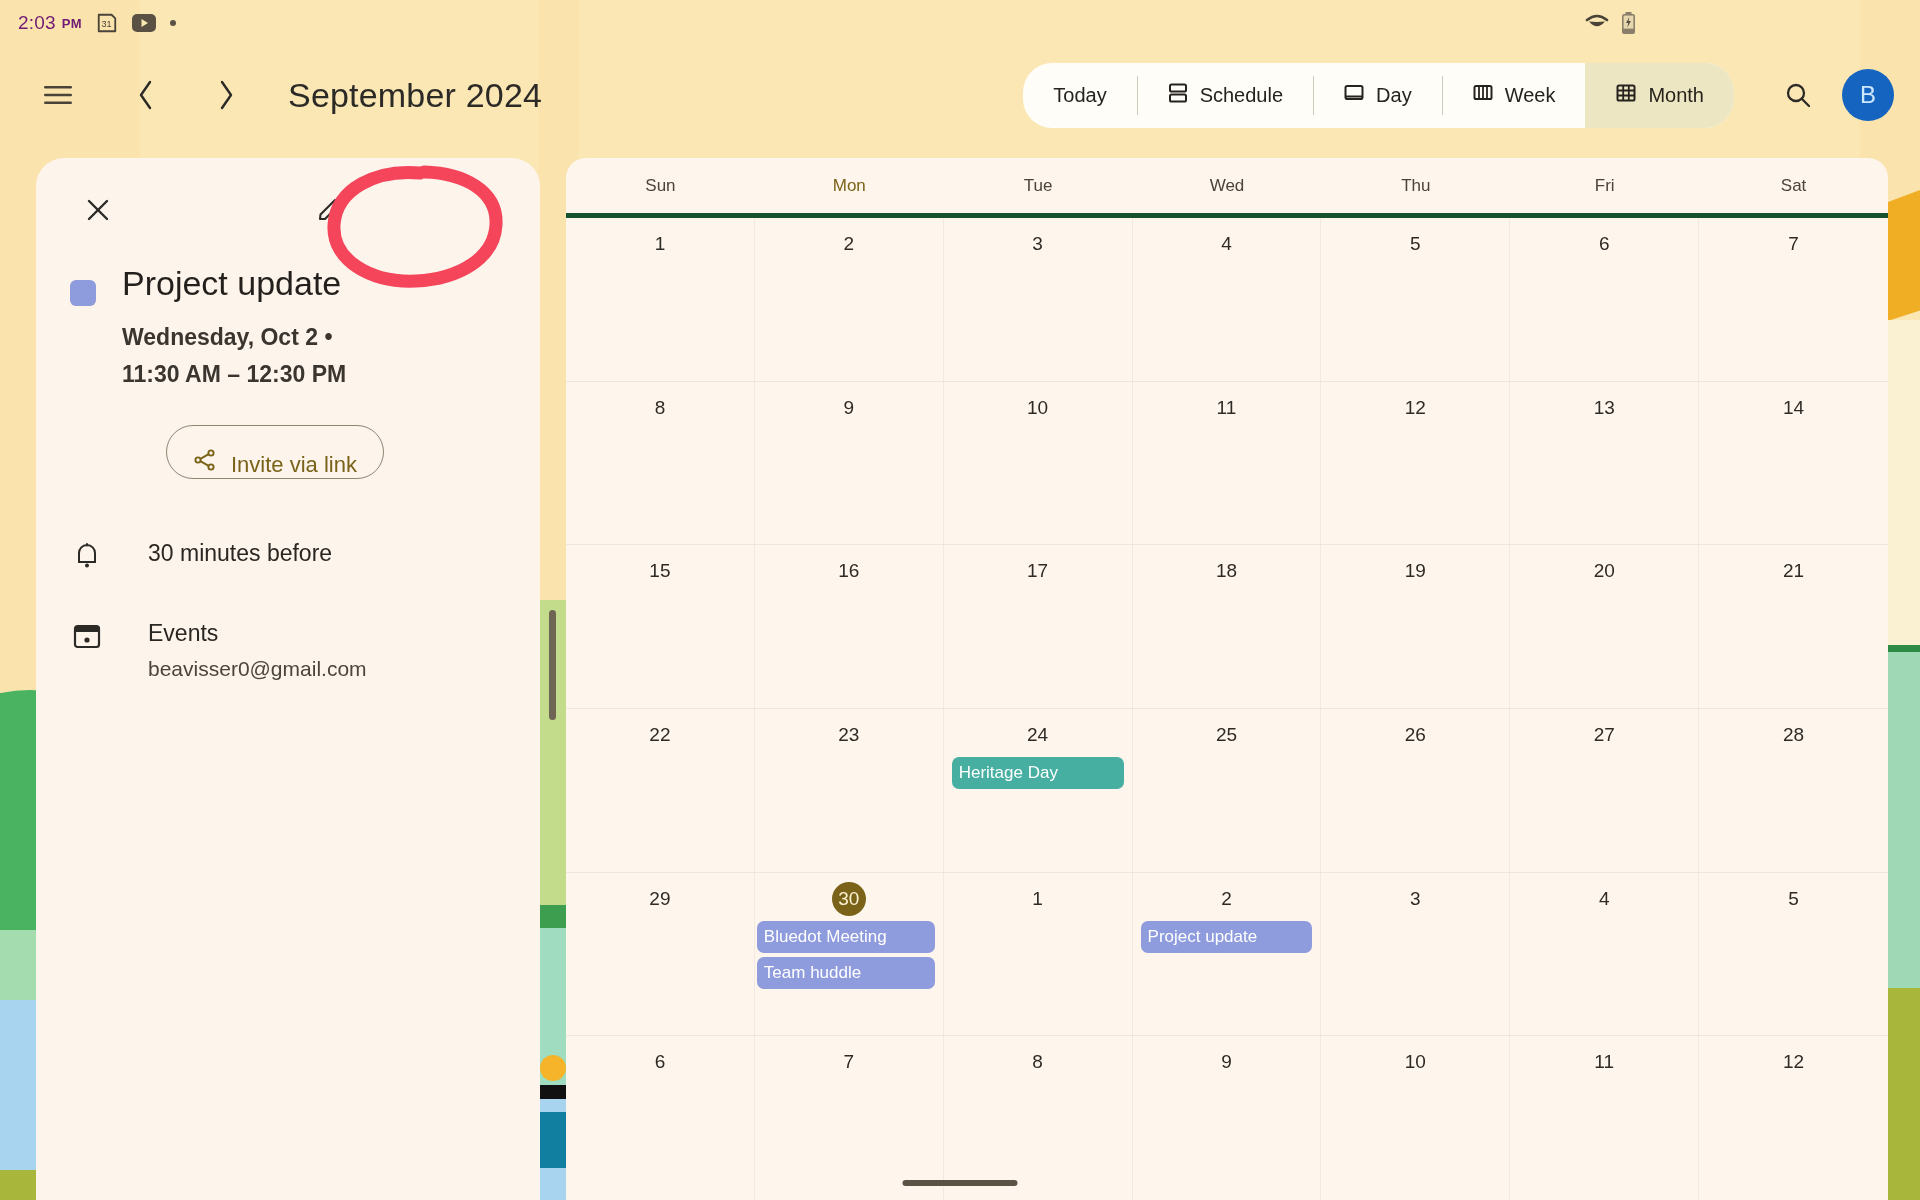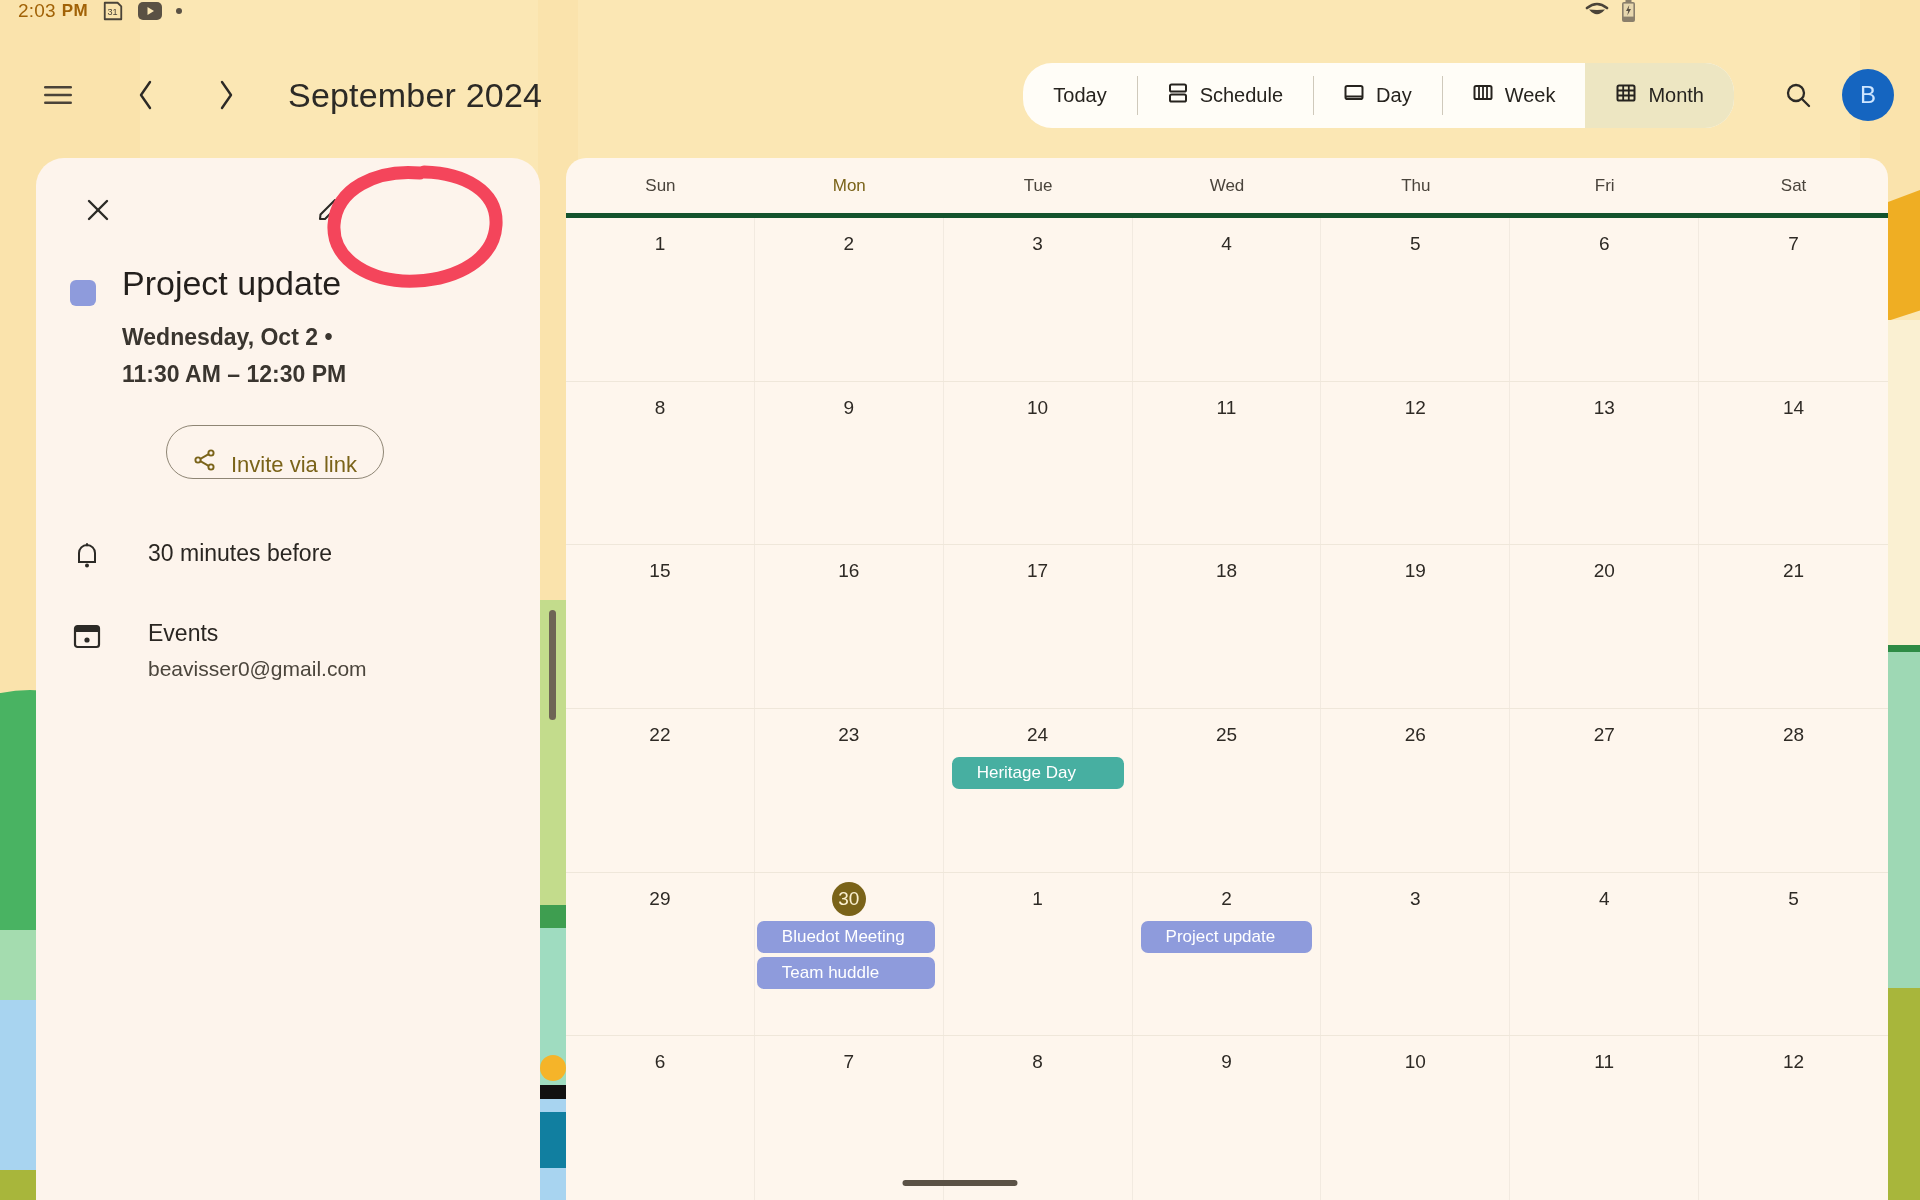--- a/index.html
+++ b/index.html
@@ -36,26 +36,26 @@
   .wp-right .r2 { position:absolute; right:0; top:190px;width:60px; height:140px;
                   background:#EFAE23; clip-path: polygon(0 16%, 100% 0, 100% 86%, 0 100%); }
   .wp-right .r3 { position:absolute; right:0; top:320px;width:60px; height:330px; background:#FAF0D2; }
   .wp-right .r4 { position:absolute; right:0; top:645px;width:60px; height:9px;   background:#2E8B45; }
   .wp-right .r5 { position:absolute; right:0; top:652px;width:60px; height:340px; background:#9ED8B4; }
   .wp-right .r6 { position:absolute; right:0; top:988px;width:60px; height:212px; background:#A8B63B; }
 
   
   #statusbar {
     position: absolute; left:0; top:0; width:1656px; height:46px;
-    display:flex; align-items:flex-start; z-index: 40;
-    color:#a16207;
+    display:flex; align-items:center; z-index: 40;
+    color:#701a75;
   }
   .sb-left { display:flex; align-items:center; gap:14px; padding-left:18px; }
   .sb-time { font-size:19px; font-weight:500; letter-spacing:.2px; }
-  .sb-ampm { font-size:17px; font-weight:600; margin-left:-8px; letter-spacing:.3px; }
+  .sb-ampm { font-size:13px; font-weight:600; margin-left:-8px; letter-spacing:.3px; }
   .sb-icon { display:flex; align-items:center; }
   .sb-right { margin-left:auto; display:flex; align-items:center; gap:12px; padding-right:20px; }
   .sb-dot { width:6px; height:6px; background:#5A5144; border-radius:50%; }
 
   
   #appbar {
     position:absolute; left:0; top:46px; width:1920px; height:98px;
     display:flex; align-items:center; z-index:35;
   }
   .iconbtn {
@@ -141,21 +141,21 @@
   .week:last-child { border-bottom:none; }
   .daycell { border-right:1px solid #F2EAE0; padding-top:9px; position:relative; }
   .daycell:last-child { border-right:none; }
   .daynum {
     font-size:19px; color:#2E2A25; text-align:center; line-height:34px;
     height:34px; width:34px; margin:0 auto; border-radius:50%;
   }
   .daynum.today { background:#7A6319; color:#FBF0D0; }
   .evts { margin-top:5px; display:flex; flex-direction:column; gap:4px; padding:0 2px 0 2px; }
   .evt {
-    height:32px; display:flex; align-items:center; padding:0 25px;
+    height:32px; display:flex; align-items:center; padding:0 7px;
     border-radius:7px; color:#FFFFFF; font-size:17px; cursor:pointer;
     overflow:hidden; white-space:nowrap;
   }
   .evt.ev-left  { margin-right:6px; }
   .evt.ev-mid   { margin:0 6px; }
 
   
   #home-indicator {
     position:absolute; left:50%; transform:translateX(-50%); bottom:14px;
     width:115px; height:6px; background:#5B5246; border-radius:3px; z-index:50; cursor:pointer;

